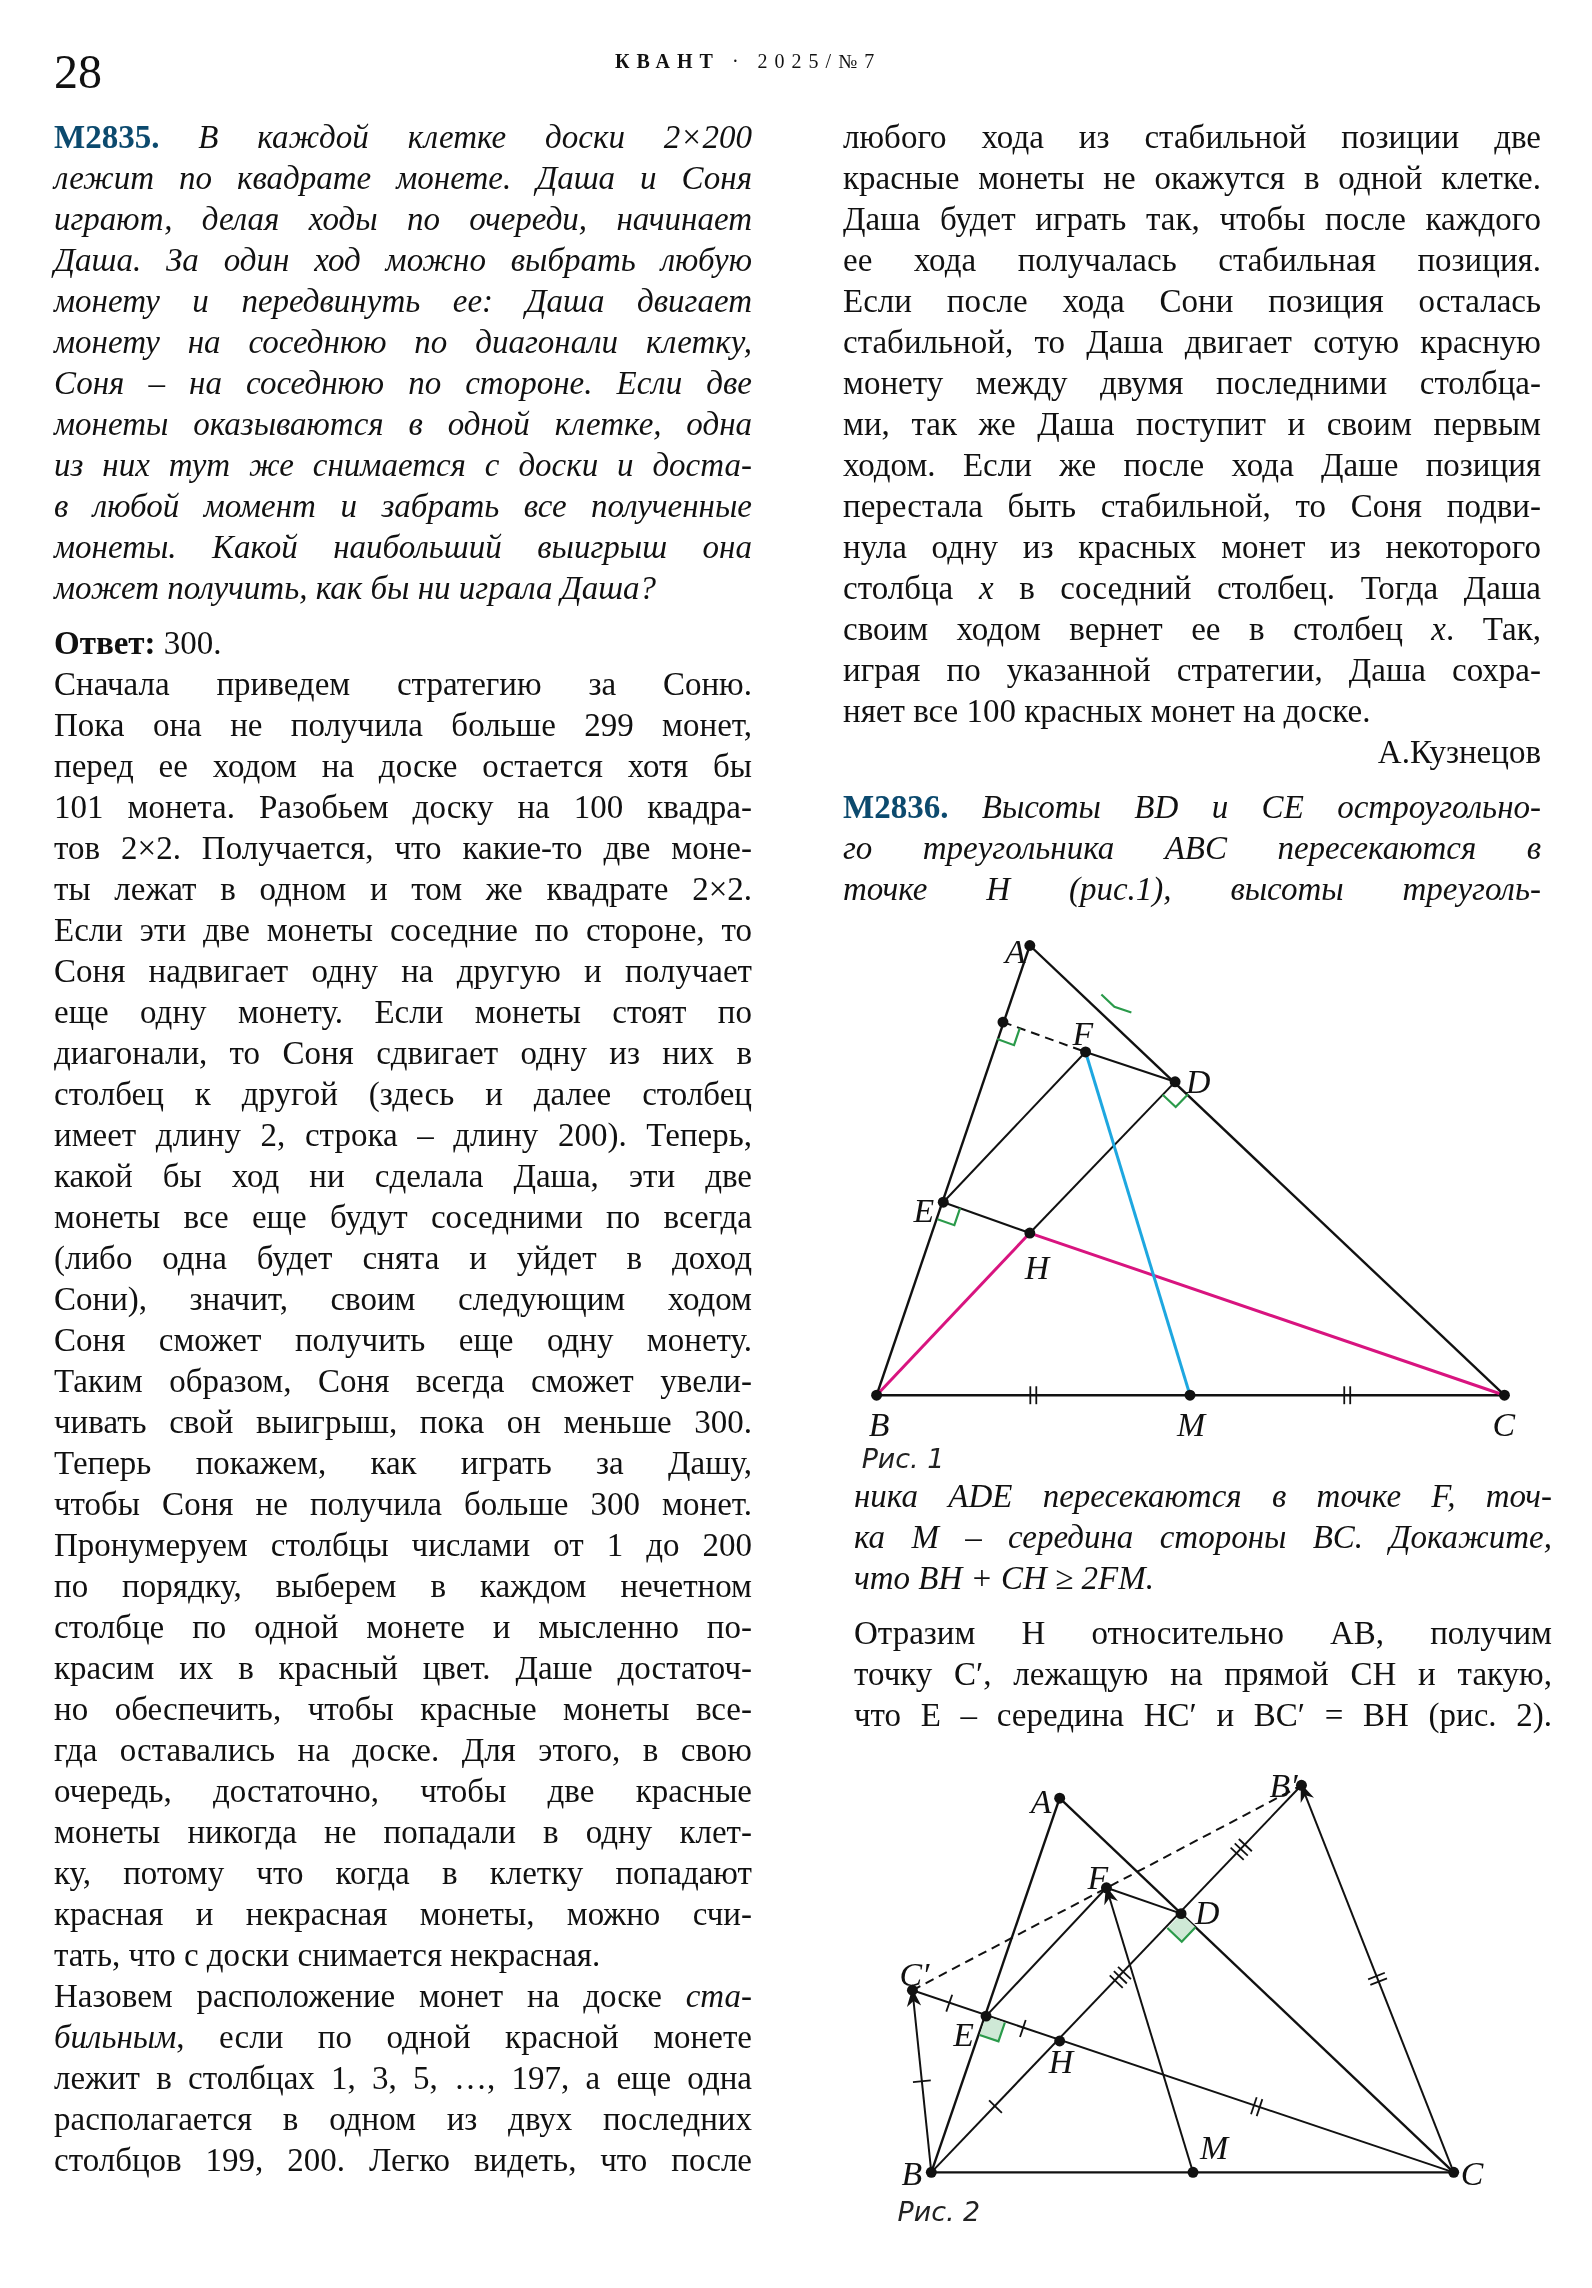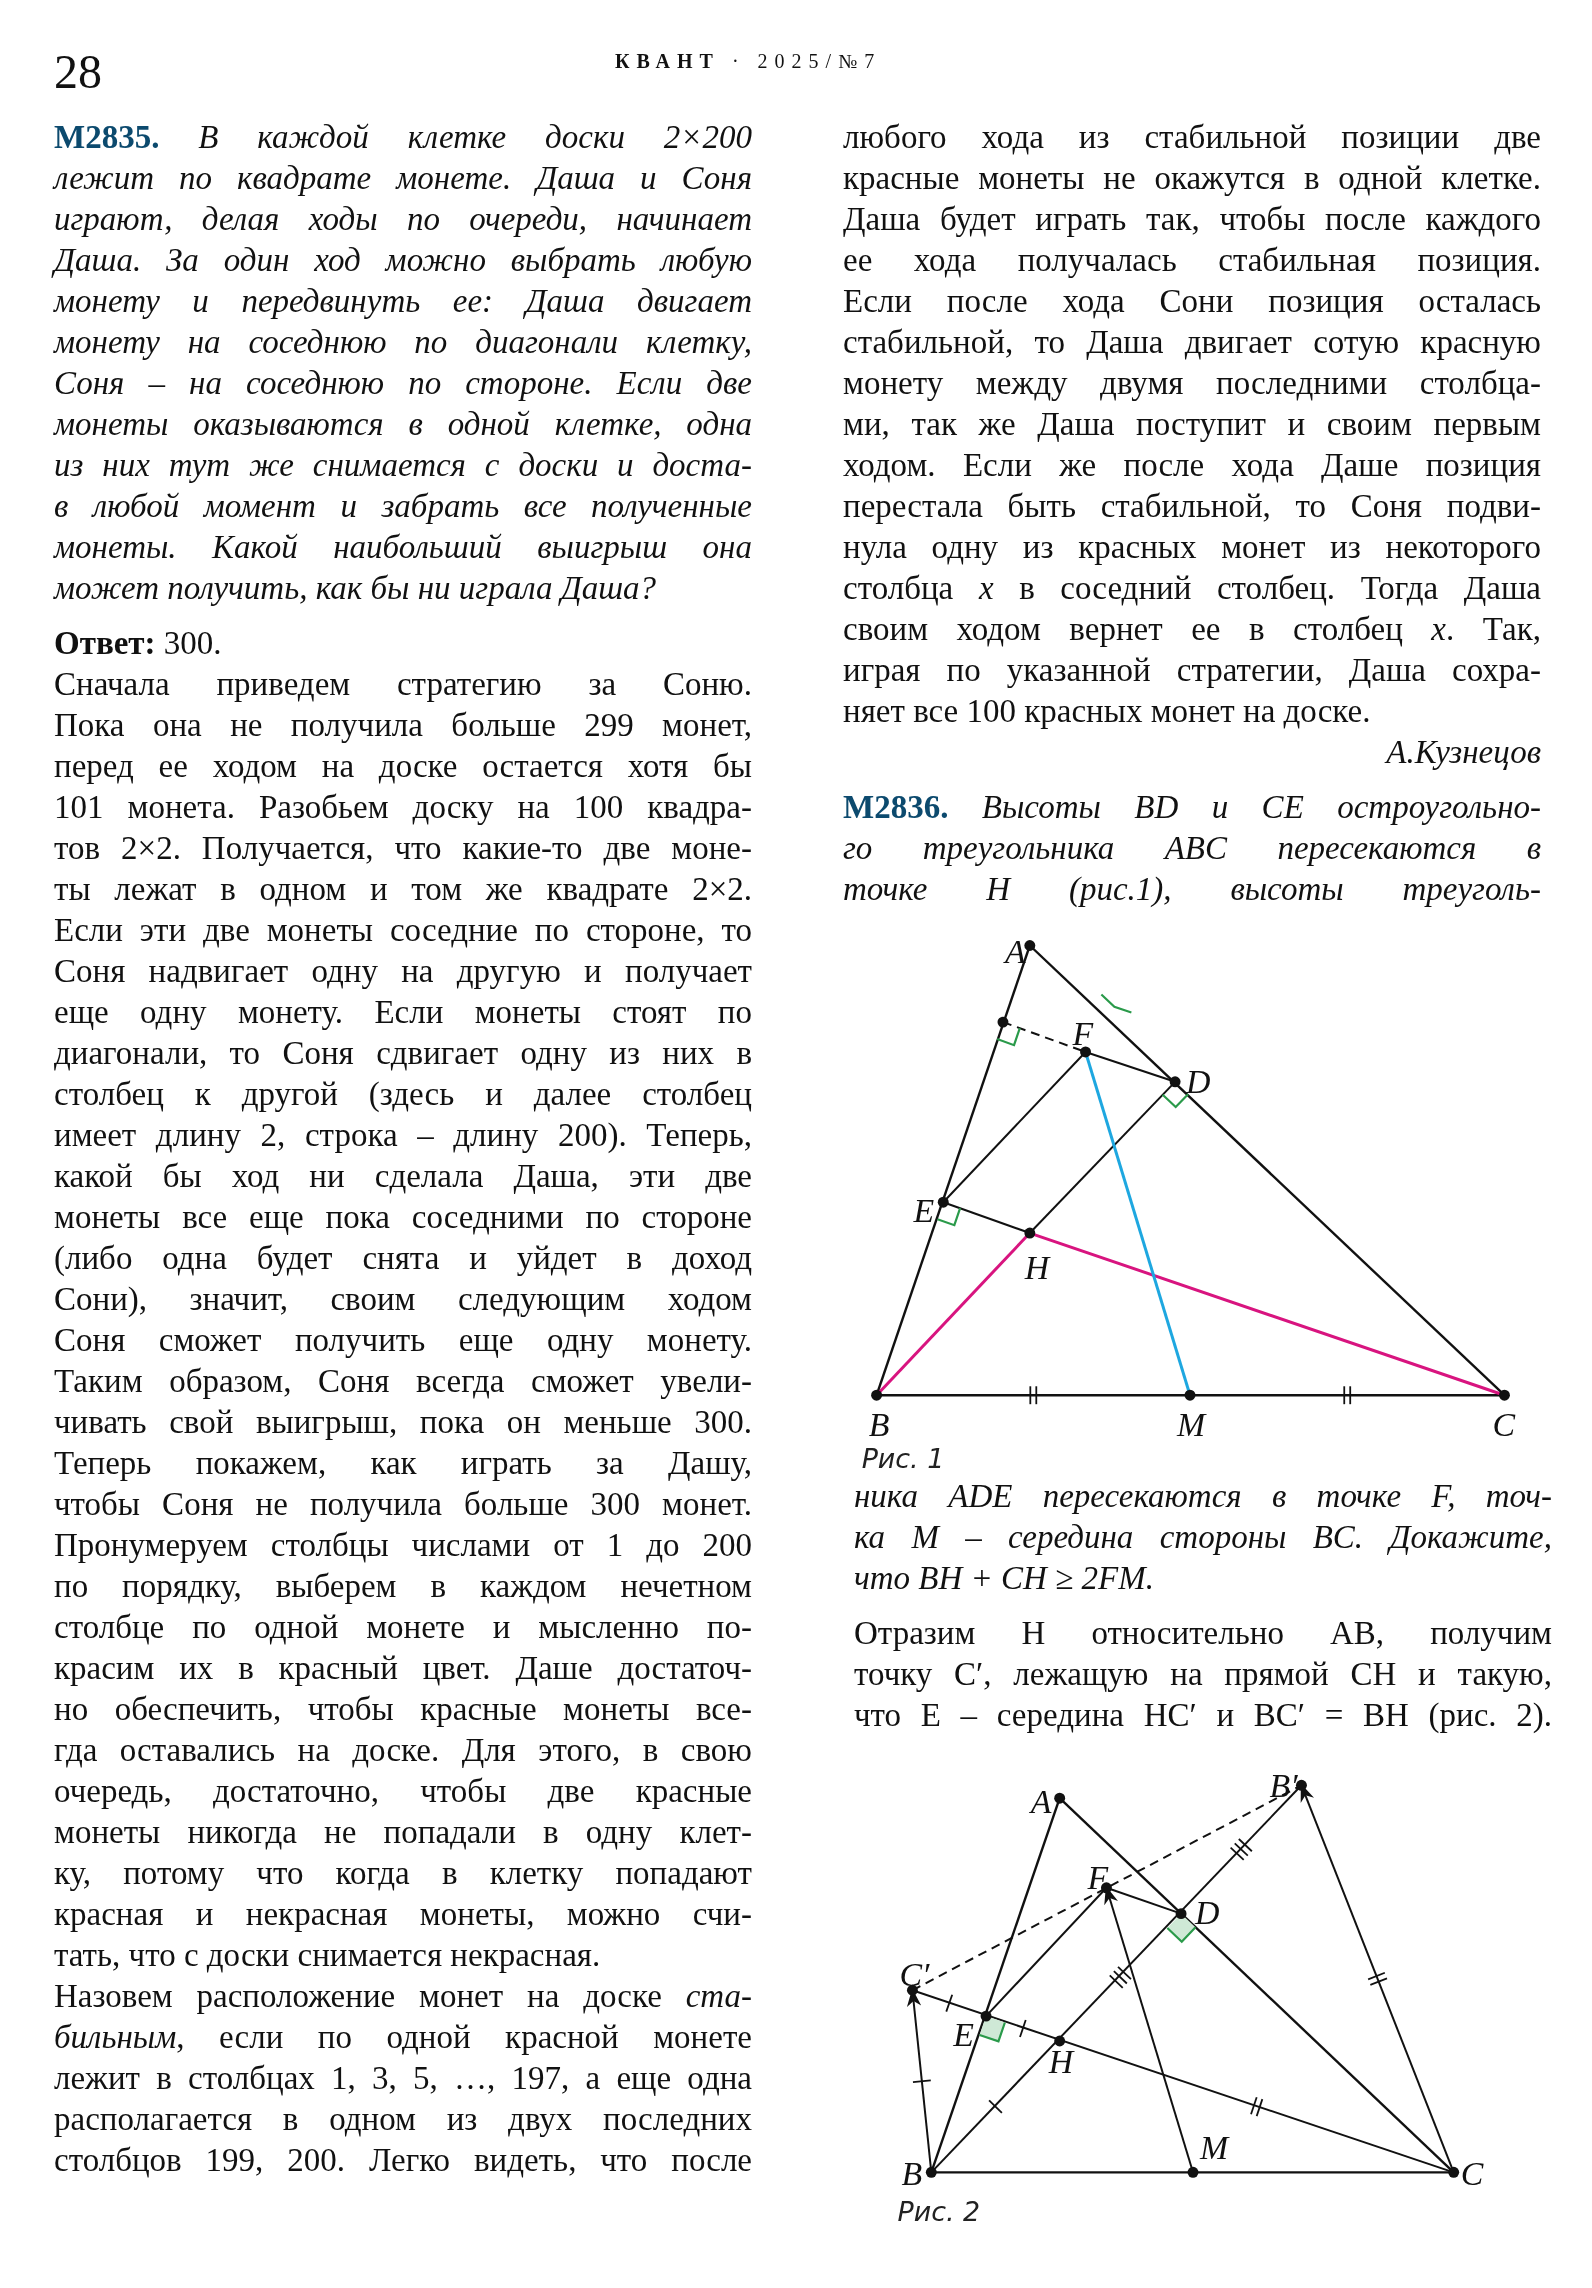--- a/index.html
+++ b/index.html
@@ -9,21 +9,21 @@
   .hdr-title .j { font-weight:bold; }
   .col { position:absolute; font-size:33px; line-height:41px; text-align:justify; }
   .col p { margin:0; text-align-last:justify; }
   .col p.last { text-align-last:left; }
   .left { left:54px; top:117px; width:698px; }
   .right { left:843px; top:117px; width:698px; }
   .prob { color:#0c4a6e; font-weight:bold; font-style:normal; }
   .it { font-style:italic; }
   .gap { height:14px; }
   .ans { font-weight:bold; }
-  .sig { text-align:right; text-align-last:right !important; font-style:italic; }
+  .sig { text-align:right; text-align-last:right !important; }
   svg.fig { position:absolute; left:0; top:0; }
   .caption { font-family:"DejaVu Sans",sans-serif; font-style:italic; font-size:27px; fill:#222; }
   .lbl { font-family:"Liberation Serif",serif; font-style:italic; font-size:34px; fill:#111; }
 </style>
 </head>
 <body>
 
 <div class="hdr-num">28</div>
 <div class="hdr-title">
   <span class="j">КВАНТ</span>
@@ -55,21 +55,21 @@
       <p>101 монета. Разобьем доску на 100 квадра-</p>
       <p>тов 2×2. Получается, что какие-то две моне-</p>
       <p>ты лежат в одном и том же квадрате 2×2.</p>
       <p>Если эти две монеты соседние по стороне, то</p>
       <p>Соня надвигает одну на другую и получает</p>
       <p>еще одну монету. Если монеты стоят по</p>
       <p>диагонали, то Соня сдвигает одну из них в</p>
       <p>столбец к другой (здесь и далее столбец</p>
       <p>имеет длину 2, строка – длину 200). Теперь,</p>
       <p>какой бы ход ни сделала Даша, эти две</p>
-      <p>монеты все еще пока соседними по стороне</p>
+      <p>монеты все еще будут соседними по всегда</p>
       <p>(либо одна будет снята и уйдет в доход</p>
       <p>Сони), значит, своим следующим ходом</p>
       <p>Соня сможет получить еще одну монету.</p>
       <p>Таким образом, Соня всегда сможет увели-</p>
       <p>чивать свой выигрыш, пока он меньше 300.</p>
       <p>Теперь покажем, как играть за Дашу,</p>
       <p>чтобы Соня не получила больше 300 монет.</p>
       <p>Пронумеруем столбцы числами от 1 до 200</p>
       <p>по порядку, выберем в каждом нечетном</p>
       <p>столбце по одной монете и мысленно по-</p>

